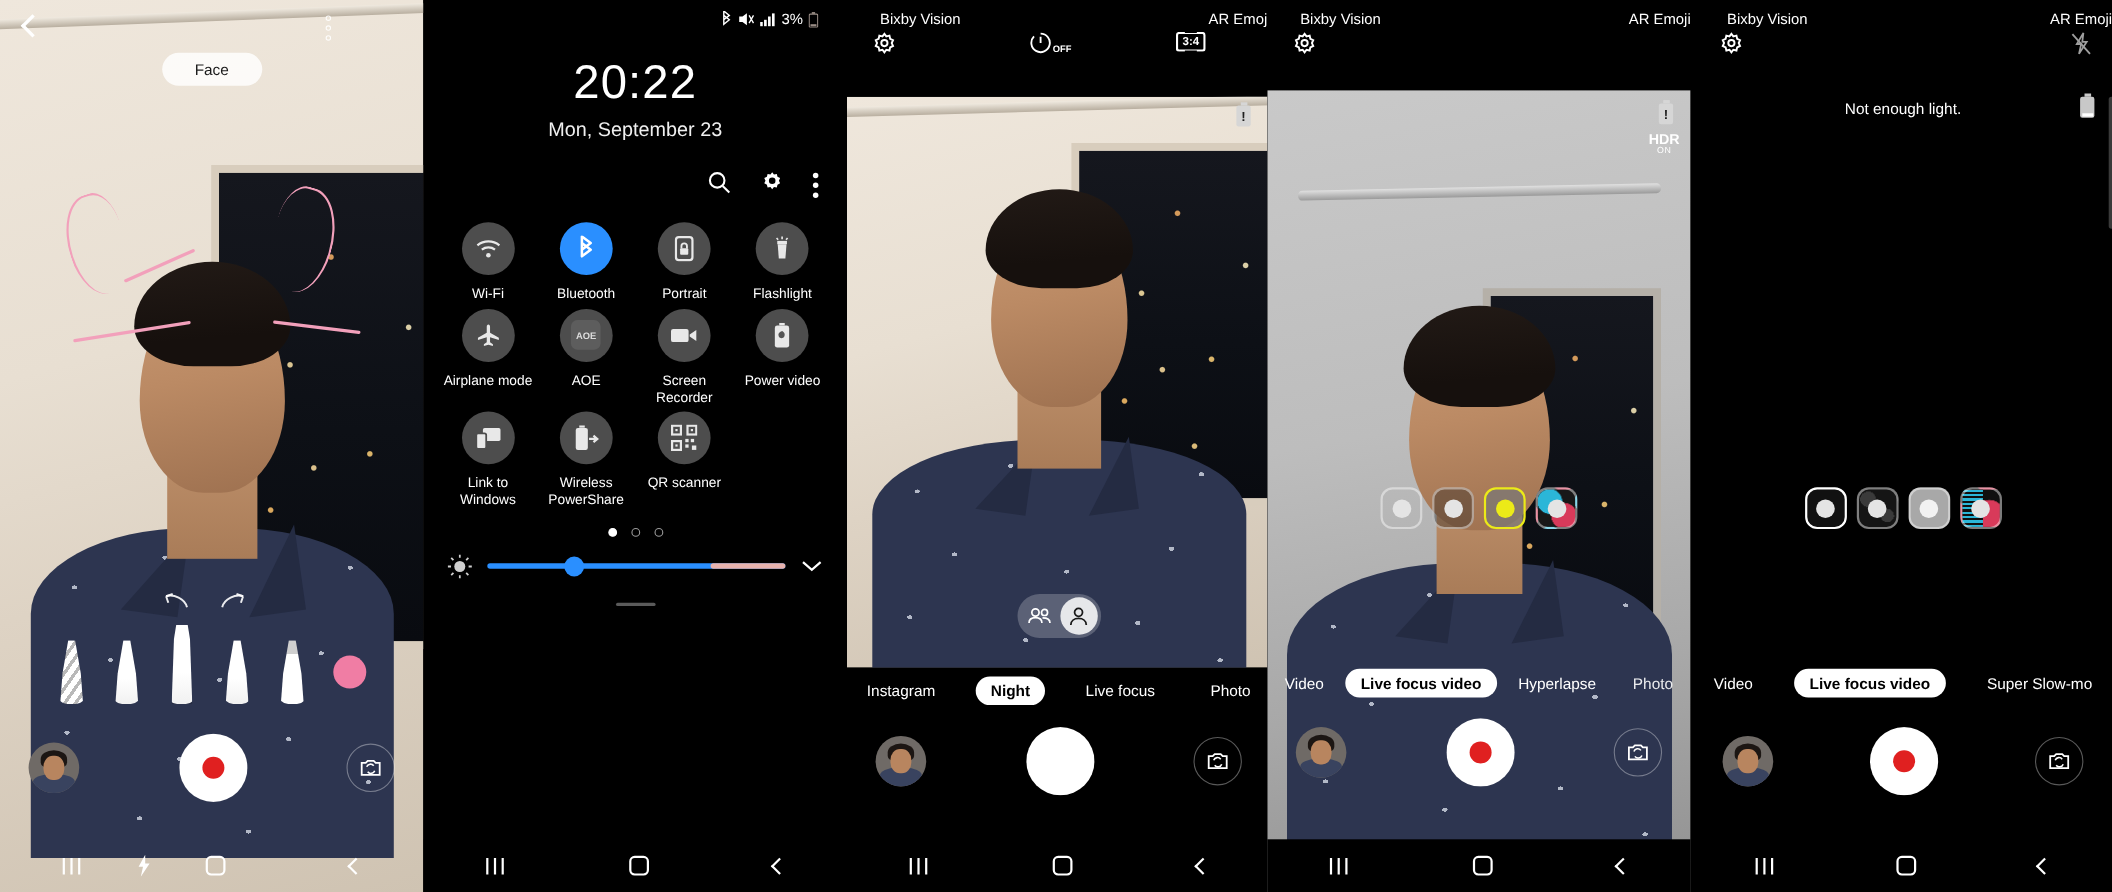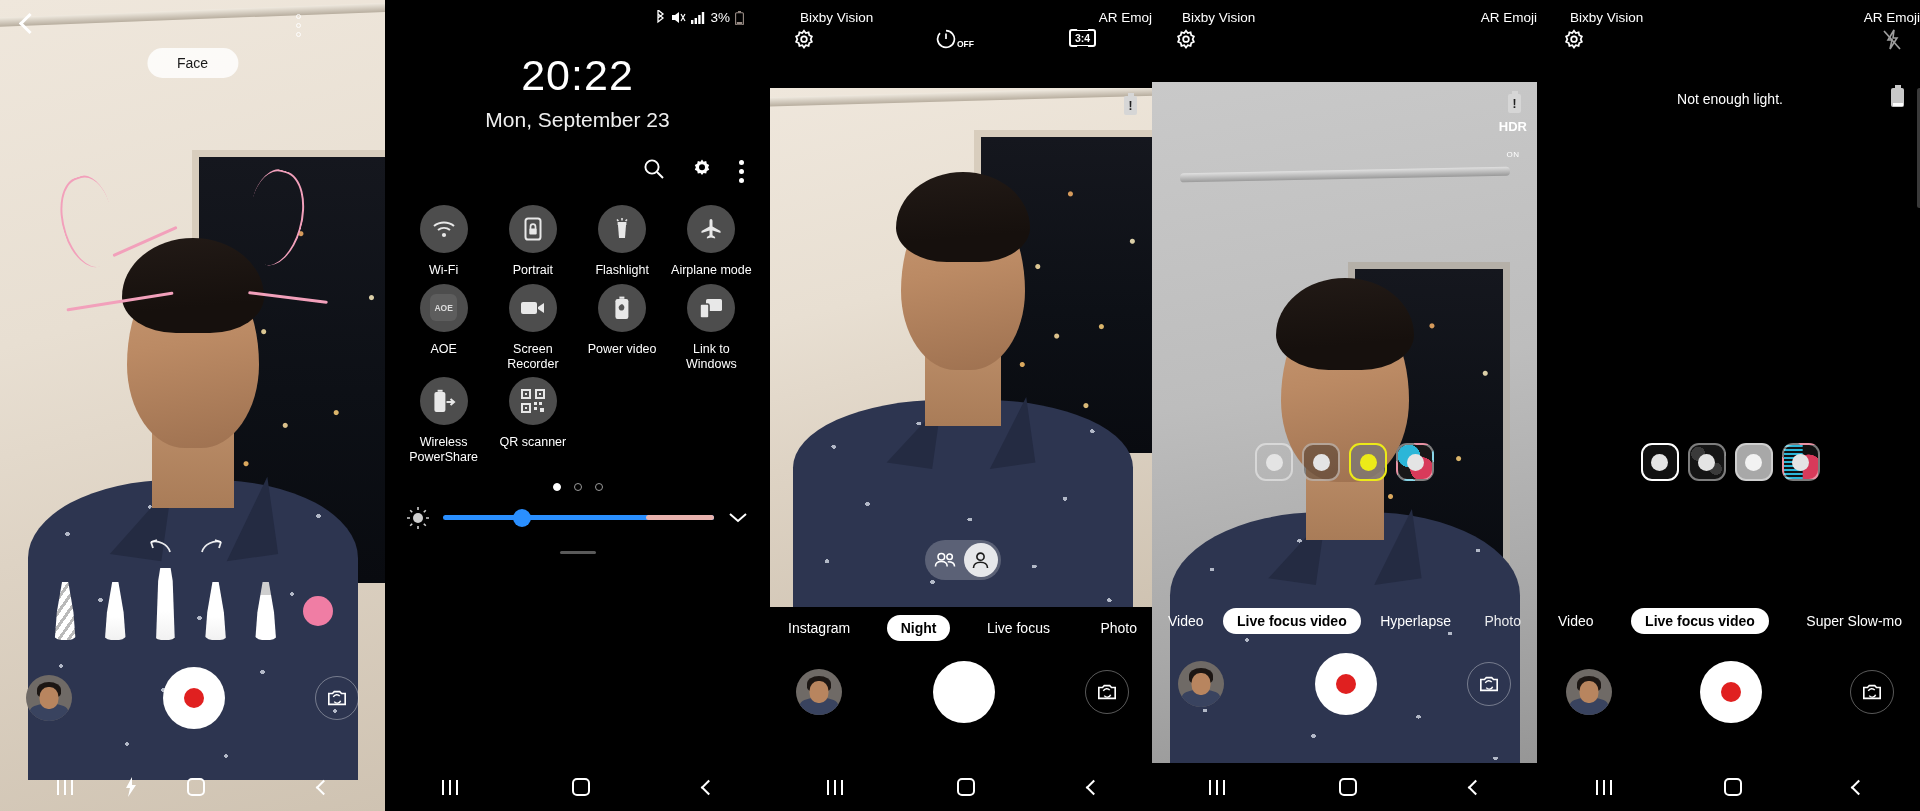--- a/index.html
+++ b/index.html
@@ -123,21 +123,21 @@
   .tool.pen { clip-path:polygon(30% 0,70% 0,78% 18%,86% 100%,14% 100%,22% 18%); }
   .tool.sel { filter:drop-shadow(0 0 4px rgba(0,0,0,.55)); }
   .color-dot { width:30px; height:30px; border-radius:50%; background:#f07da4; }
 
   
   .qs { position:absolute; inset:0; background:#000; color:#fff; }
   .status { display:flex; align-items:center; justify-content:flex-end;
     gap:5px; padding:10px 26px 0 0; font-size:13.5px; }
   .clock { text-align:center; font-size:43px; font-weight:300; margin-top:26px;
     letter-spacing:1px; }
-  .date { text-align:center; font-size:21px; margin-top:8px; color:#efefef; }
+  .date { text-align:center; font-size:18px; margin-top:8px; color:#efefef; }
   .qs-actions { display:flex; justify-content:flex-end; gap:26px;
     padding:26px 26px 0 0; }
   .tiles { display:grid; grid-template-columns:repeat(4,1fr); row-gap:6px;
     padding:22px 14px 0; }
   .tile { display:flex; flex-direction:column; align-items:center; }
   .tile-circle { width:48px; height:48px; border-radius:50%; background:#4d4d4d;
     display:flex; align-items:center; justify-content:center; }
   .tile-circle.on { background:#2a8fff; }
   .tile-label { margin-top:10px; font-size:12.5px; text-align:center;
     line-height:1.18; color:#fff; }
@@ -158,21 +158,21 @@
   
   .selfie-toggle { position:absolute; left:50%; transform:translateX(-50%);
     display:flex; align-items:center; gap:2px;
     background:rgba(255,255,255,.22); border-radius:20px; padding:3px; }
   .st-btn { width:34px; height:34px; border-radius:50%;
     display:flex; align-items:center; justify-content:center; }
   .st-btn.on { background:rgba(255,255,255,.85); }
   .hdr-badge { position:absolute; text-align:center; color:#fff;
     font-size:13px; font-weight:bold; line-height:1; }
   .hdr-badge small { display:block; font-size:8px; font-weight:normal;
-    letter-spacing:.5px; margin-top:18px; }
+    letter-spacing:.5px; margin-top:0; }
   .batt-warn { position:absolute; width:13px; height:19px; border-radius:2px;
     background:#d6d6d6; }
   .batt-warn::before { content:""; position:absolute; left:50%; top:-3px;
     width:6px; height:2.5px; transform:translateX(-50%); background:#d6d6d6; }
   .batt-warn::after { content:"!"; position:absolute; inset:0; color:#202020;
     font-size:12px; font-weight:bold; display:flex; align-items:center;
     justify-content:center; }
   .not-light { position:absolute; left:0; right:0; text-align:center;
     color:#fff; font-size:14px; }
   .filters { position:absolute; left:0; right:0; display:flex;
@@ -330,20 +330,28 @@
             <svg width="24" height="18" viewBox="0 0 24 18">
                 <path d="M2 6a16 16 0 0120 0" fill="none" stroke="#e8e8e8" stroke-width="2.1"></path>
                 <path d="M6 10a10 10 0 0112 0" fill="none" stroke="#e8e8e8" stroke-width="2.1"></path>
                 <circle cx="12" cy="15" r="2.1" fill="#e8e8e8"></circle>
               </svg>
           </div>
           <div class="tile-label">Wi-Fi</div>
         </div>
 
 
+        <div class="tile">
+          <div class="tile-circle on">
+            <svg width="16" height="24" viewBox="0 0 16 24">
+                <path d="M4 7l8 6-8 6V1l8 6-8 6" fill="none" stroke="#fff" stroke-width="2.3" stroke-linejoin="round"></path>
+              </svg>
+          </div>
+          <div class="tile-label">Bluetooth</div>
+        </div>
 
         <div class="tile">
           <div class="tile-circle">
             <svg width="18" height="24" viewBox="0 0 18 24">
                 <rect x="1.5" y="1.5" width="15" height="21" rx="2.6" fill="none" stroke="#e8e8e8" stroke-width="2"></rect>
                 <path d="M6.5 12v-2.3a2.5 2.5 0 015 0V12" fill="none" stroke="#e8e8e8" stroke-width="1.7"></path>
                 <rect x="5.3" y="11.6" width="7.4" height="6" rx="1" fill="#e8e8e8"></rect>
               </svg>
           </div>
           <div class="tile-label">Portrait</div>

